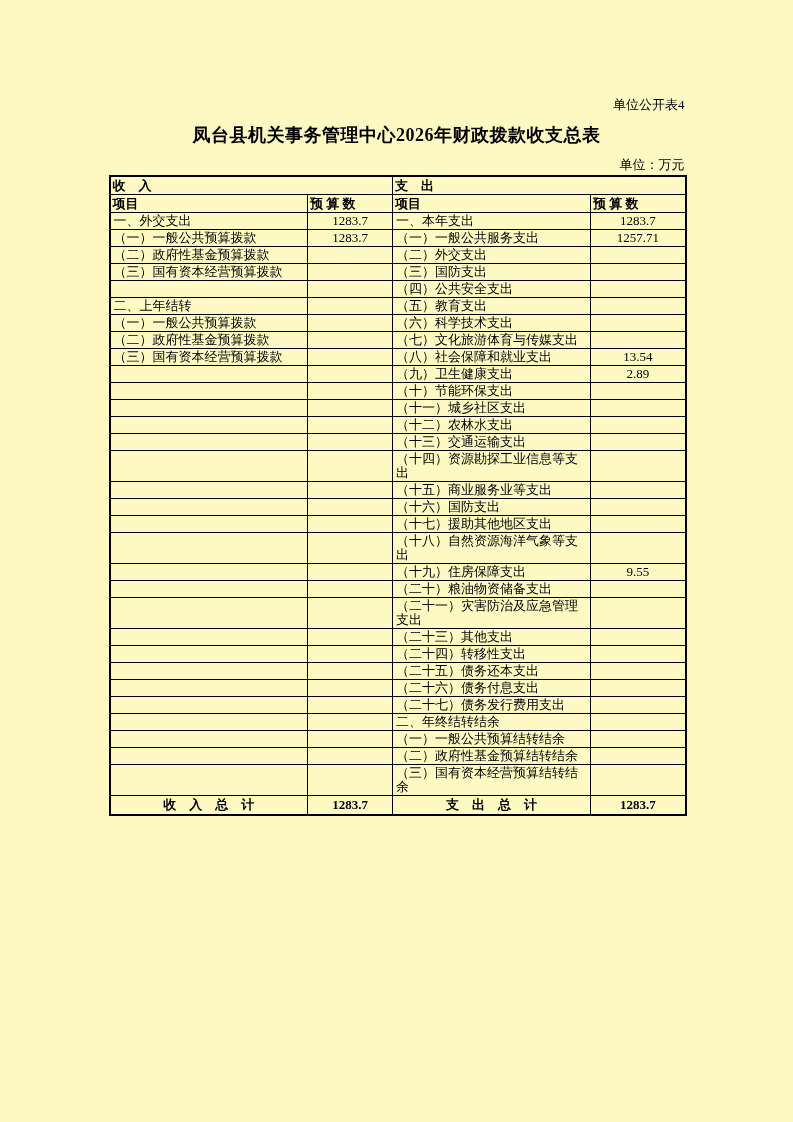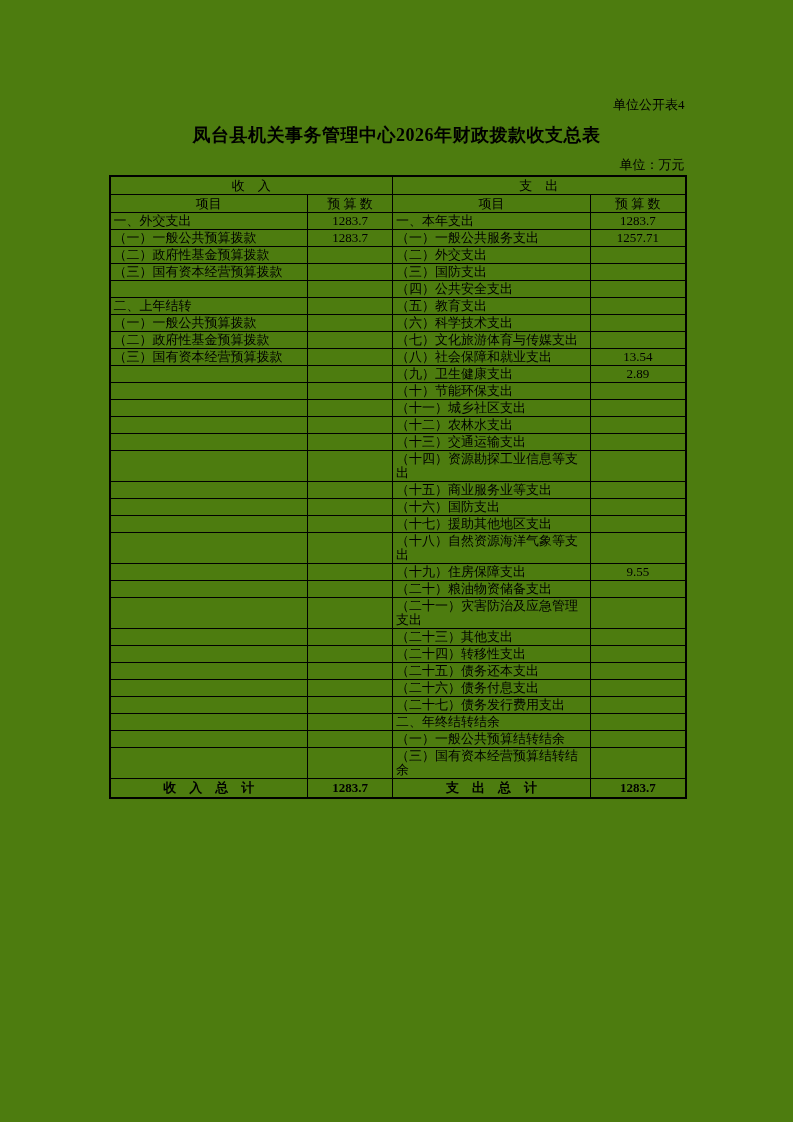--- a/index.html
+++ b/index.html
@@ -1,20 +1,20 @@
 <!DOCTYPE html>
 <html><head>
 <meta charset="utf-8">
 <style>
   html, body { margin: 0; padding: 0; background: #ffffff; }
   .page {
     position: relative;
     width: 793px;
     height: 1122px;
-    background: #4d7c0f;
+    background: #fef9c3;
     color: #000000;
     font-family: "Liberation Serif", "DejaVu Serif", serif;
     overflow: hidden;
   }
   .content {
     width: 576px;
     margin: 0 auto;
     padding-top: 97px;
   }
   .doc-label {
@@ -42,22 +42,22 @@
     table-layout: fixed;
     width: 576px;
     border: 2px solid #000;
   }
   .budget-table th, .budget-table td {
     border: 1px solid #000;
     font-size: 13px;
     overflow: hidden;
   }
   .budget-table th {
-    font-weight: normal;
-    text-align: center;
+    font-weight: bold;
+    text-align: left;
     padding: 1px 2px;
     height: 15px;
     line-height: 15px;
   }
   .budget-table td {
     height: 14px;
     line-height: 14px;
     padding: 1px 2px;
   }
   .budget-table td.item {
@@ -304,20 +304,26 @@
     <td class="num"></td>
   </tr>
 
   <tr>
     <td class="item"></td>
     <td class="num"></td>
     <td class="item">（一）一般公共预算结转结余</td>
     <td class="num"></td>
   </tr>
 
+  <tr>
+    <td class="item"></td>
+    <td class="num"></td>
+    <td class="item">（二）政府性基金预算结转结余</td>
+    <td class="num"></td>
+  </tr>
 
   <tr>
     <td class="item"></td>
     <td class="num"></td>
     <td class="item">（三）国有资本经营预算结转结余</td>
     <td class="num"></td>
   </tr>
 </tbody>
       <tfoot>
         <tr>

